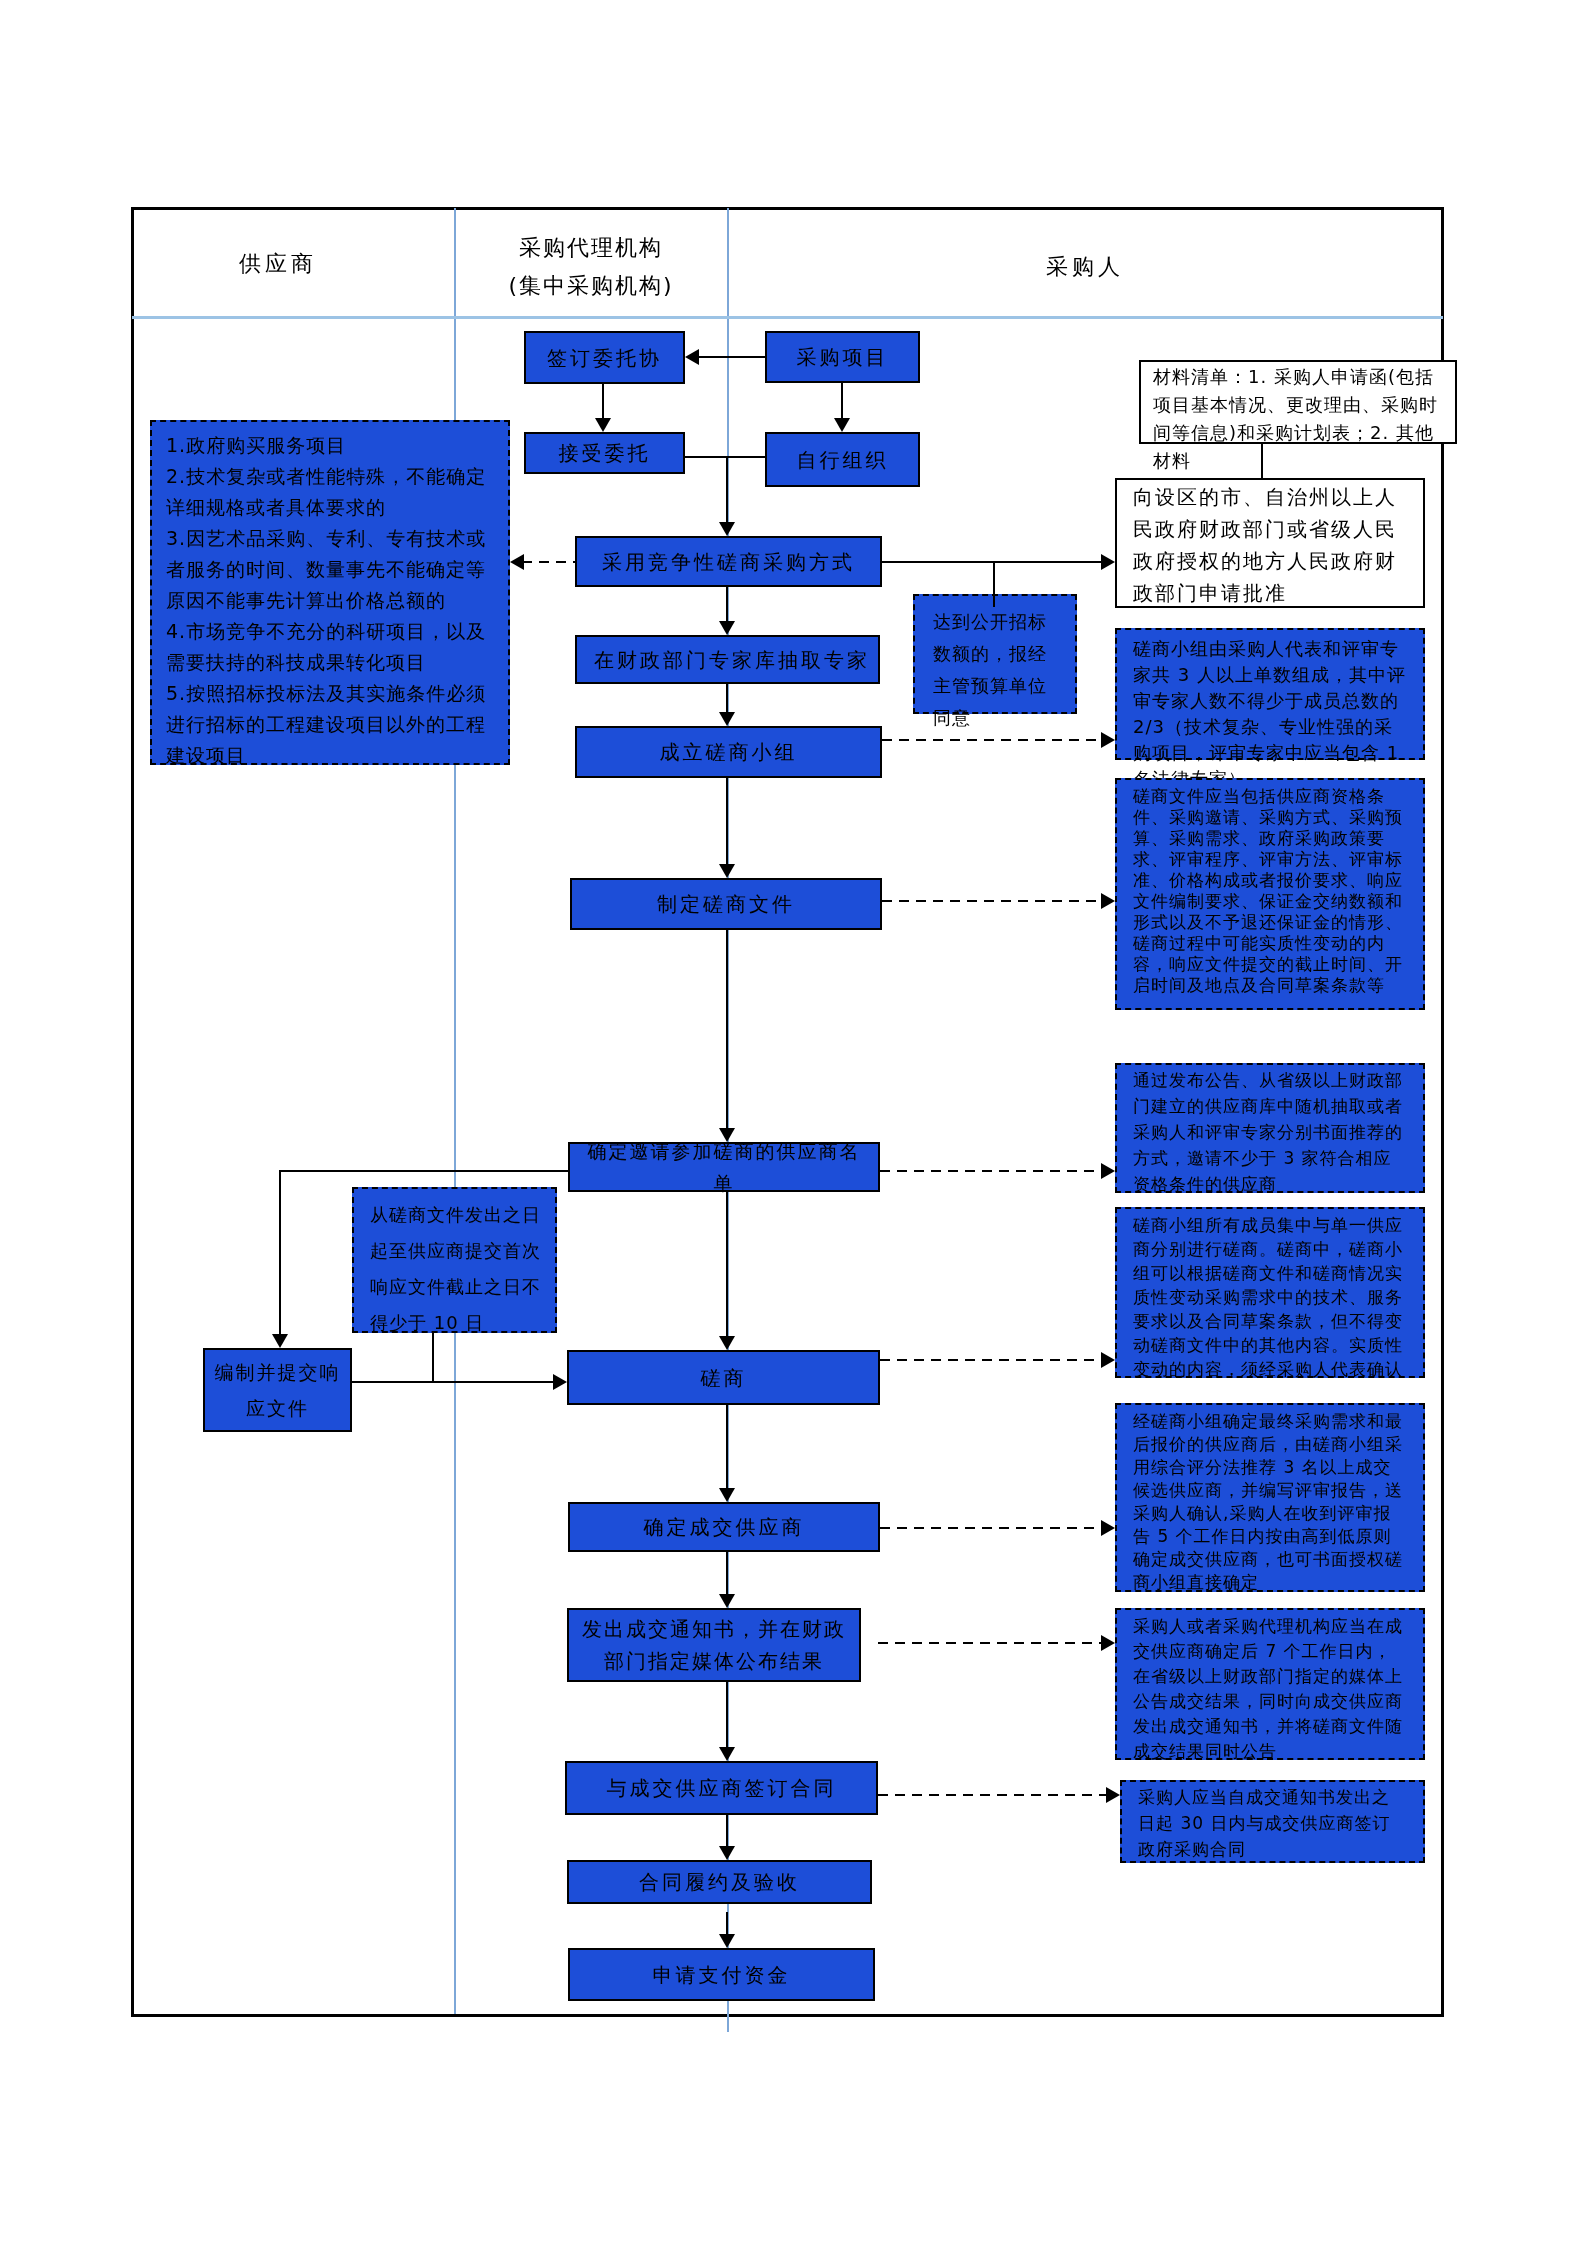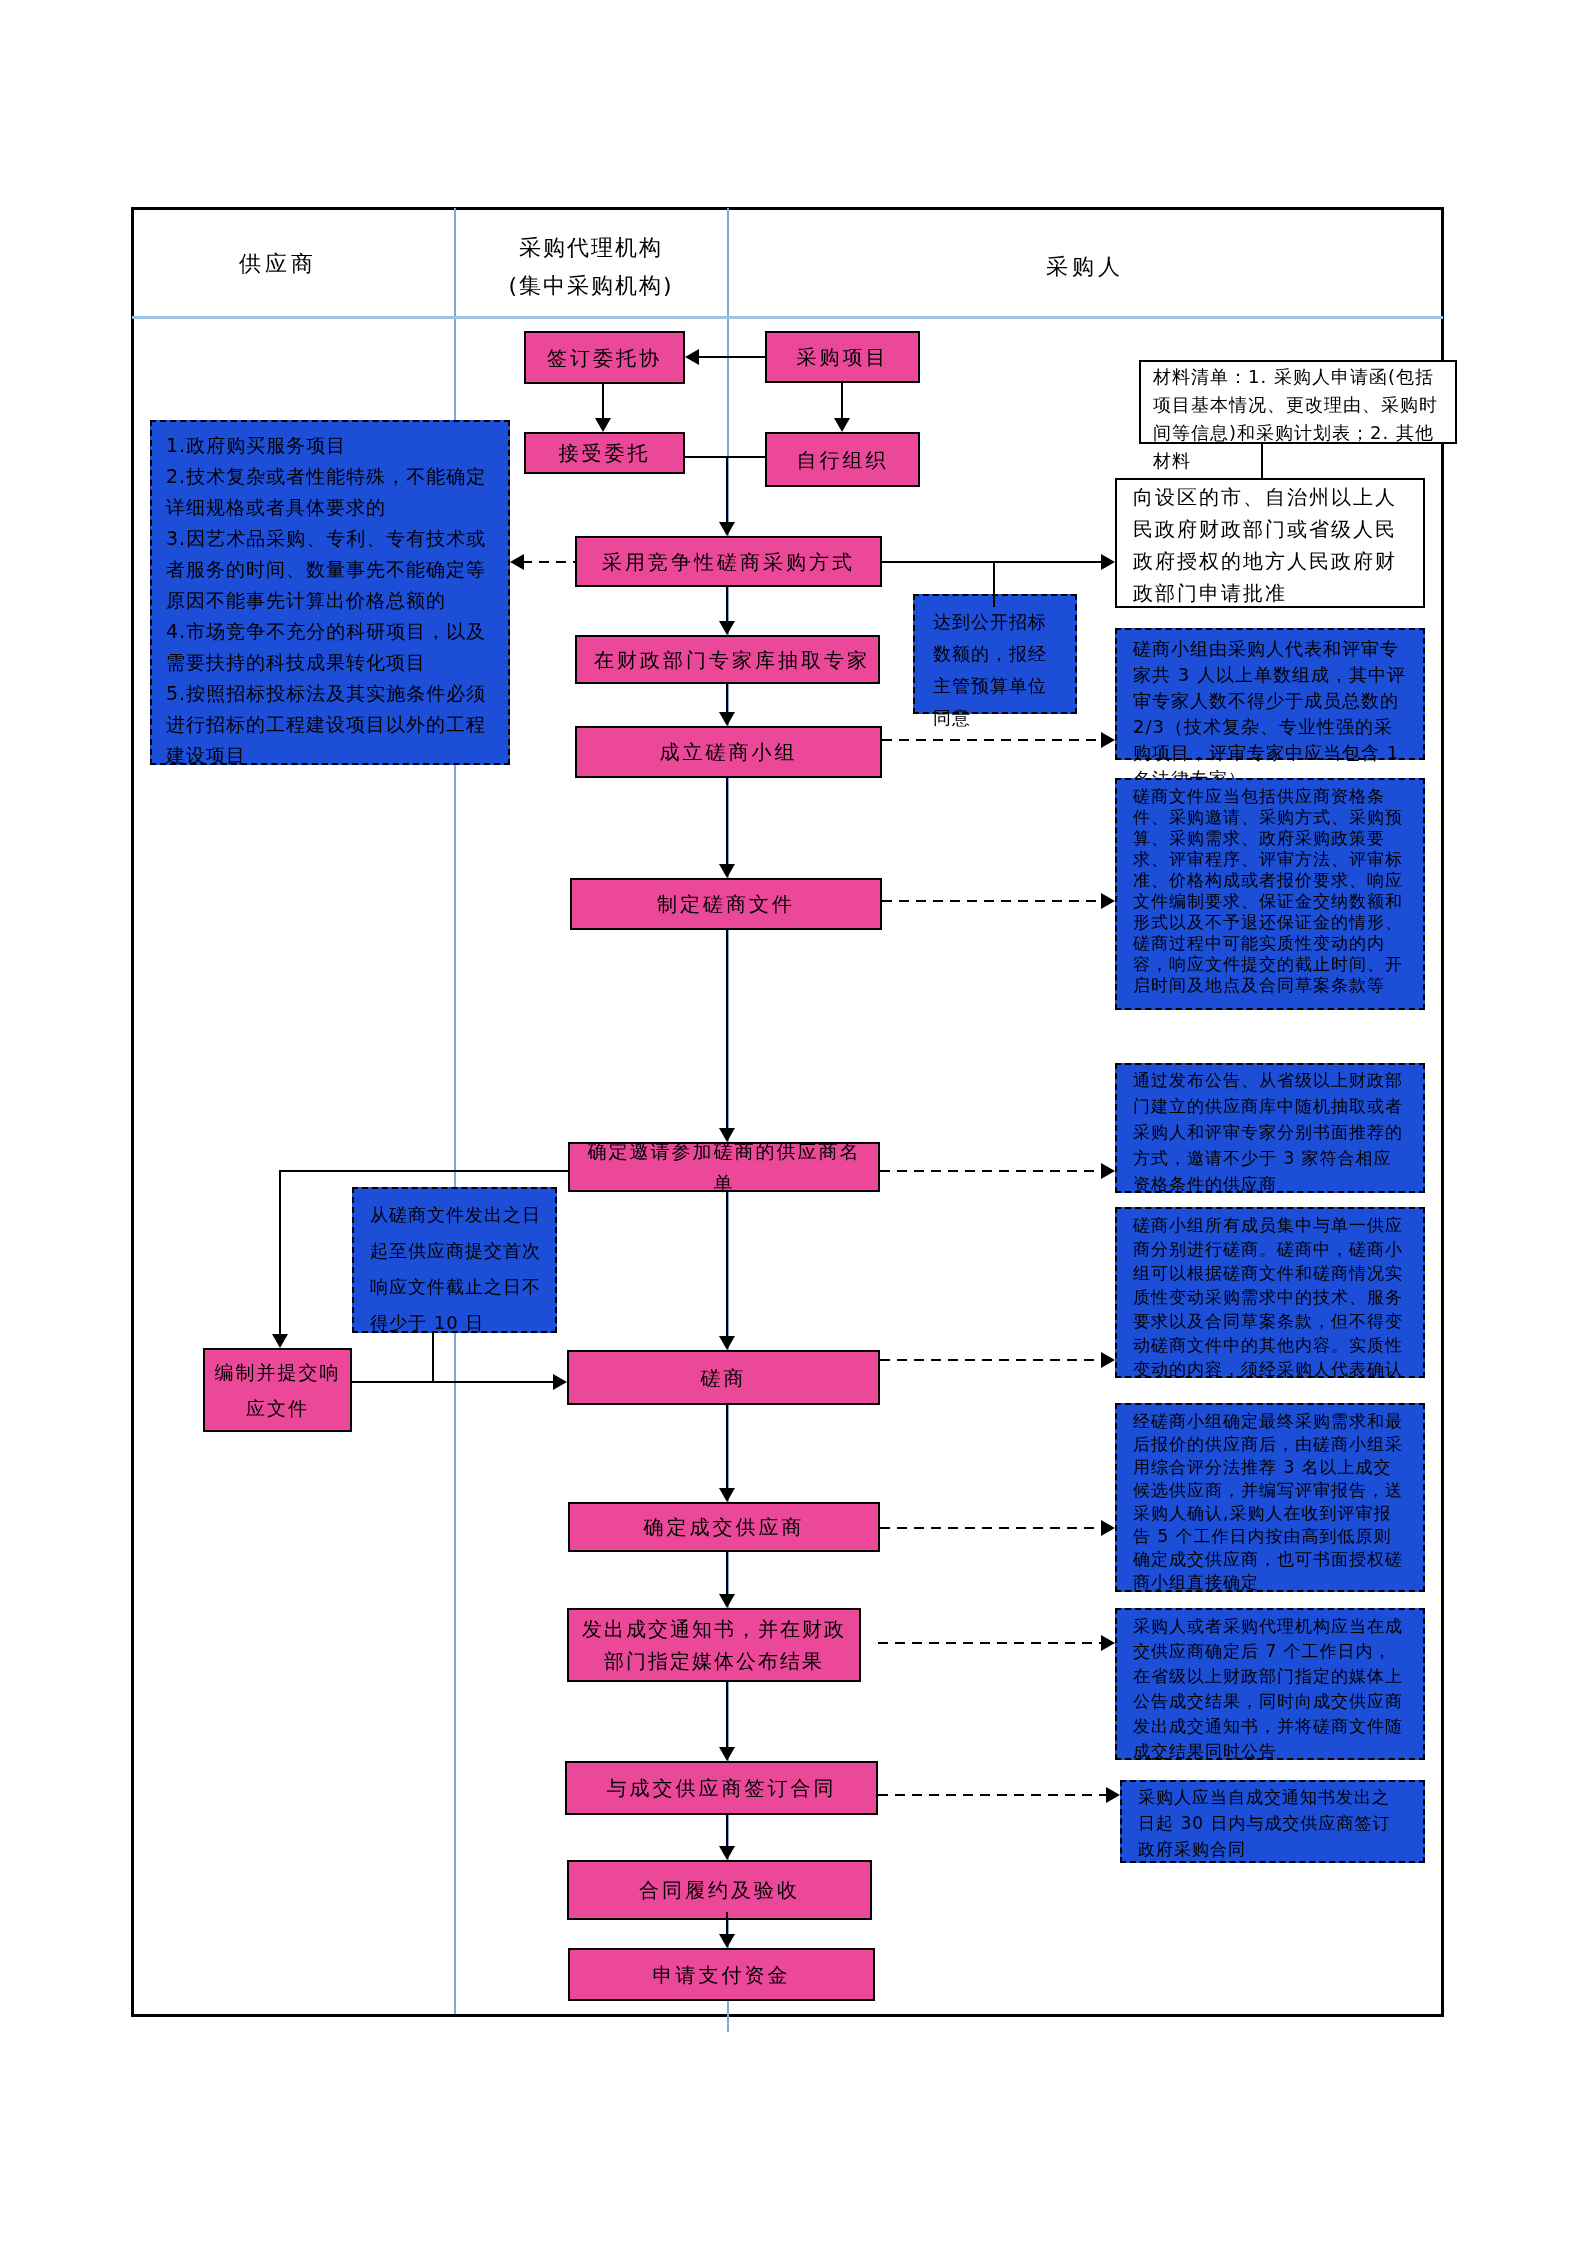--- a/index.html
+++ b/index.html
@@ -3,21 +3,21 @@
 <meta charset="utf-8">
 <style>
   html,body{margin:0;padding:0;background:#fff;}
   #canvas{position:relative;width:1587px;height:2245px;background:#ffffff;
           font-family:"DejaVu Sans",sans-serif;color:#000;}
   .abs{position:absolute;box-sizing:border-box;}
   .frame{border:3px solid #000;background:transparent;}
   .vline-blue{width:2px;background:#7da7d8;}
   .hline-blue{height:3px;background:#9cc3e5;}
   .lane-title{font-size:22px;letter-spacing:4px;text-align:center;line-height:38px;}
-  .pbox{border:2px solid #000;background:#ec4899;display:flex;align-items:center;justify-content:center;
+  .pbox{border:2px solid #000;background:#1d4ed8;display:flex;align-items:center;justify-content:center;
         text-align:center;font-size:20px;letter-spacing:3px;line-height:32px;padding:2px 8px;z-index:3;}
   .tbox{border:2px solid #000;background:#fff;text-align:left;z-index:3;}
   .nbox{border:2px dashed #000;background:#1d4ed8;text-align:left;z-index:2;}
   .sl-h{height:2px;background:#000;z-index:4;}
   .sl-v{width:2px;background:#000;z-index:4;}
   .dl-h{height:2px;background:repeating-linear-gradient(90deg,#000 0 10px,transparent 10px 17px);z-index:4;}
   .arr{width:0;height:0;z-index:5;}
   .arr-down{border-left:8px solid transparent;border-right:8px solid transparent;border-top:14px solid #000;}
   .arr-right{border-top:8px solid transparent;border-bottom:8px solid transparent;border-left:14px solid #000;}
   .arr-left{border-top:8px solid transparent;border-bottom:8px solid transparent;border-right:14px solid #000;}
@@ -77,21 +77,21 @@
     </div>
   <div class="abs pbox" style="left:568px;top:1502px;width:312px;height:50px;">
       <span>确定成交供应商</span>
     </div>
   <div class="abs pbox" style="left:567px;top:1608px;width:294px;height:74px;font-size:20px;line-height:32px;letter-spacing:2px;">
       <span>发出成交通知书，并在财政部门指定媒体公布结果</span>
     </div>
   <div class="abs pbox" style="left:565px;top:1761px;width:313px;height:54px;">
       <span>与成交供应商签订合同</span>
     </div>
-  <div class="abs pbox" style="left:567px;top:1860px;width:305px;height:60px;">
+  <div class="abs pbox" style="left:567px;top:1860px;width:305px;height:44px;">
       <span>合同履约及验收</span>
     </div>
   <div class="abs pbox" style="left:568px;top:1948px;width:307px;height:53px;">
       <span>申请支付资金</span>
     </div>
   <div class="abs pbox" style="left:203px;top:1348px;width:149px;height:84px;font-size:19px;line-height:36px;letter-spacing:2px;">
       <span>编制并提交响应文件</span>
     </div>
 
   <div class="abs tbox note-text" style="left:1139px;top:360px;width:318px;height:84px;font-size:18px;line-height:28px;padding:1px 12px;"><span>材料清单：1. 采购人申请函(包括项目基本情况、更改理由、采购时间等信息)和采购计划表；2. 其他材料</span></div>

